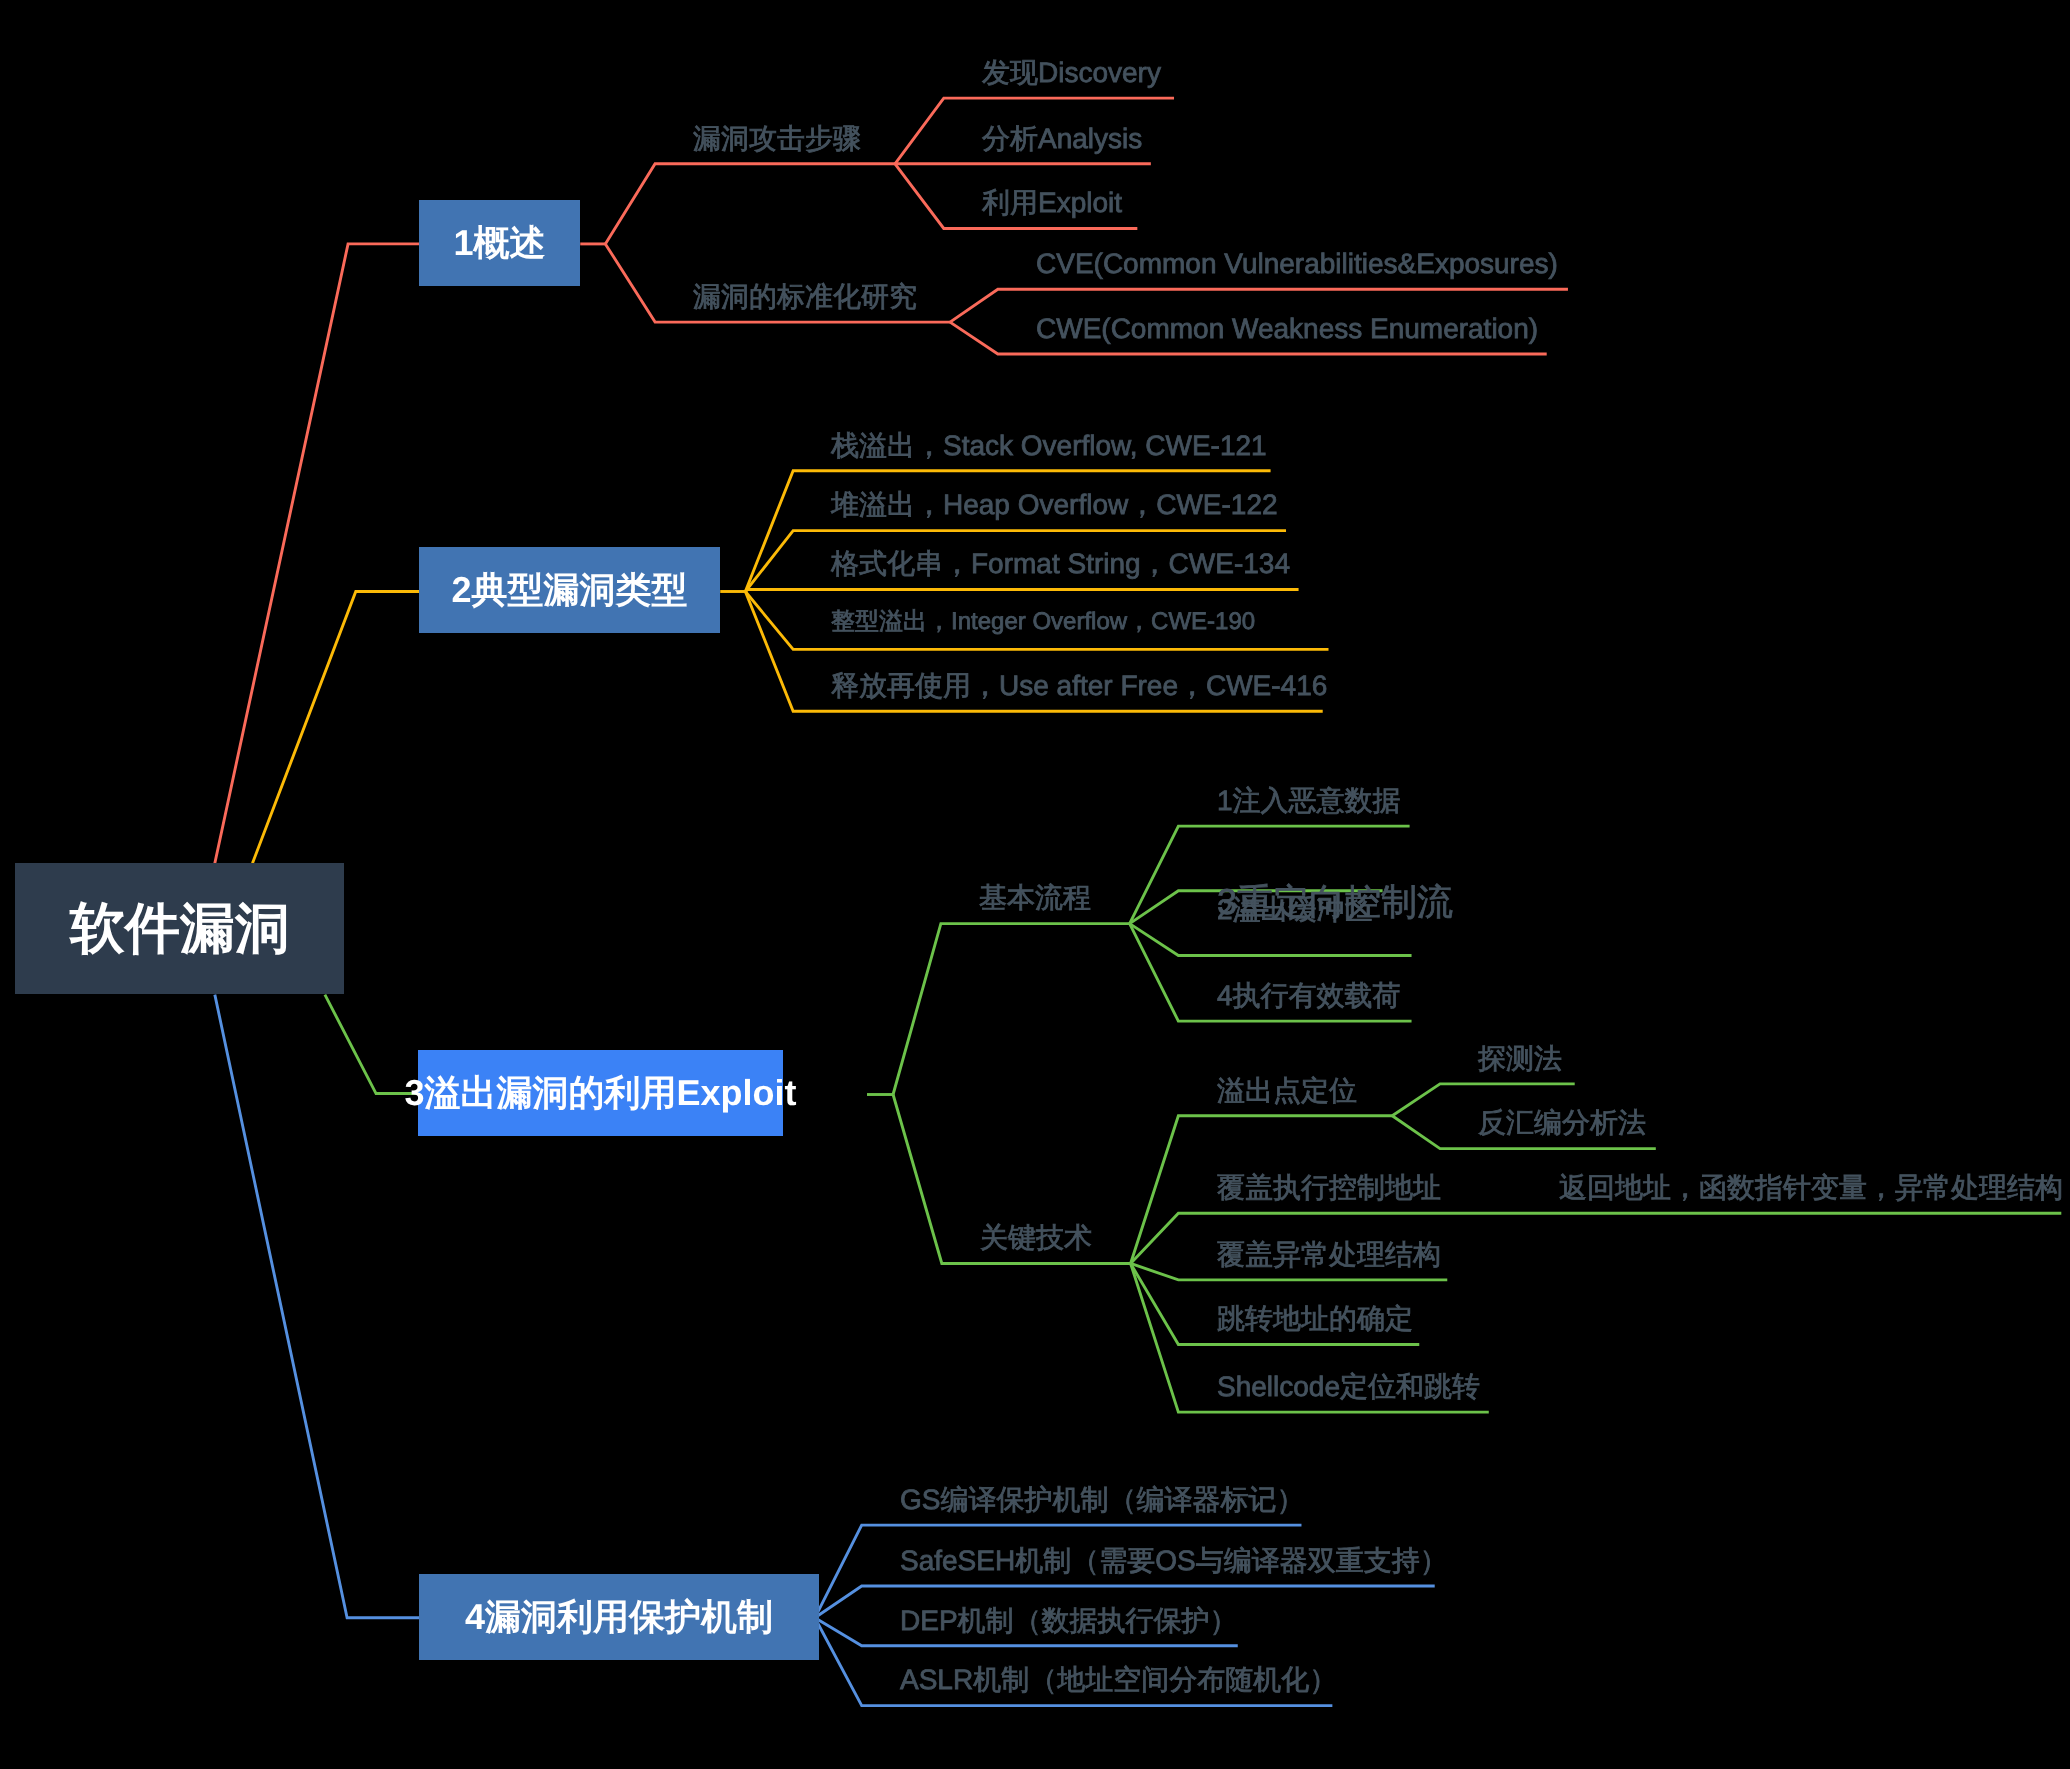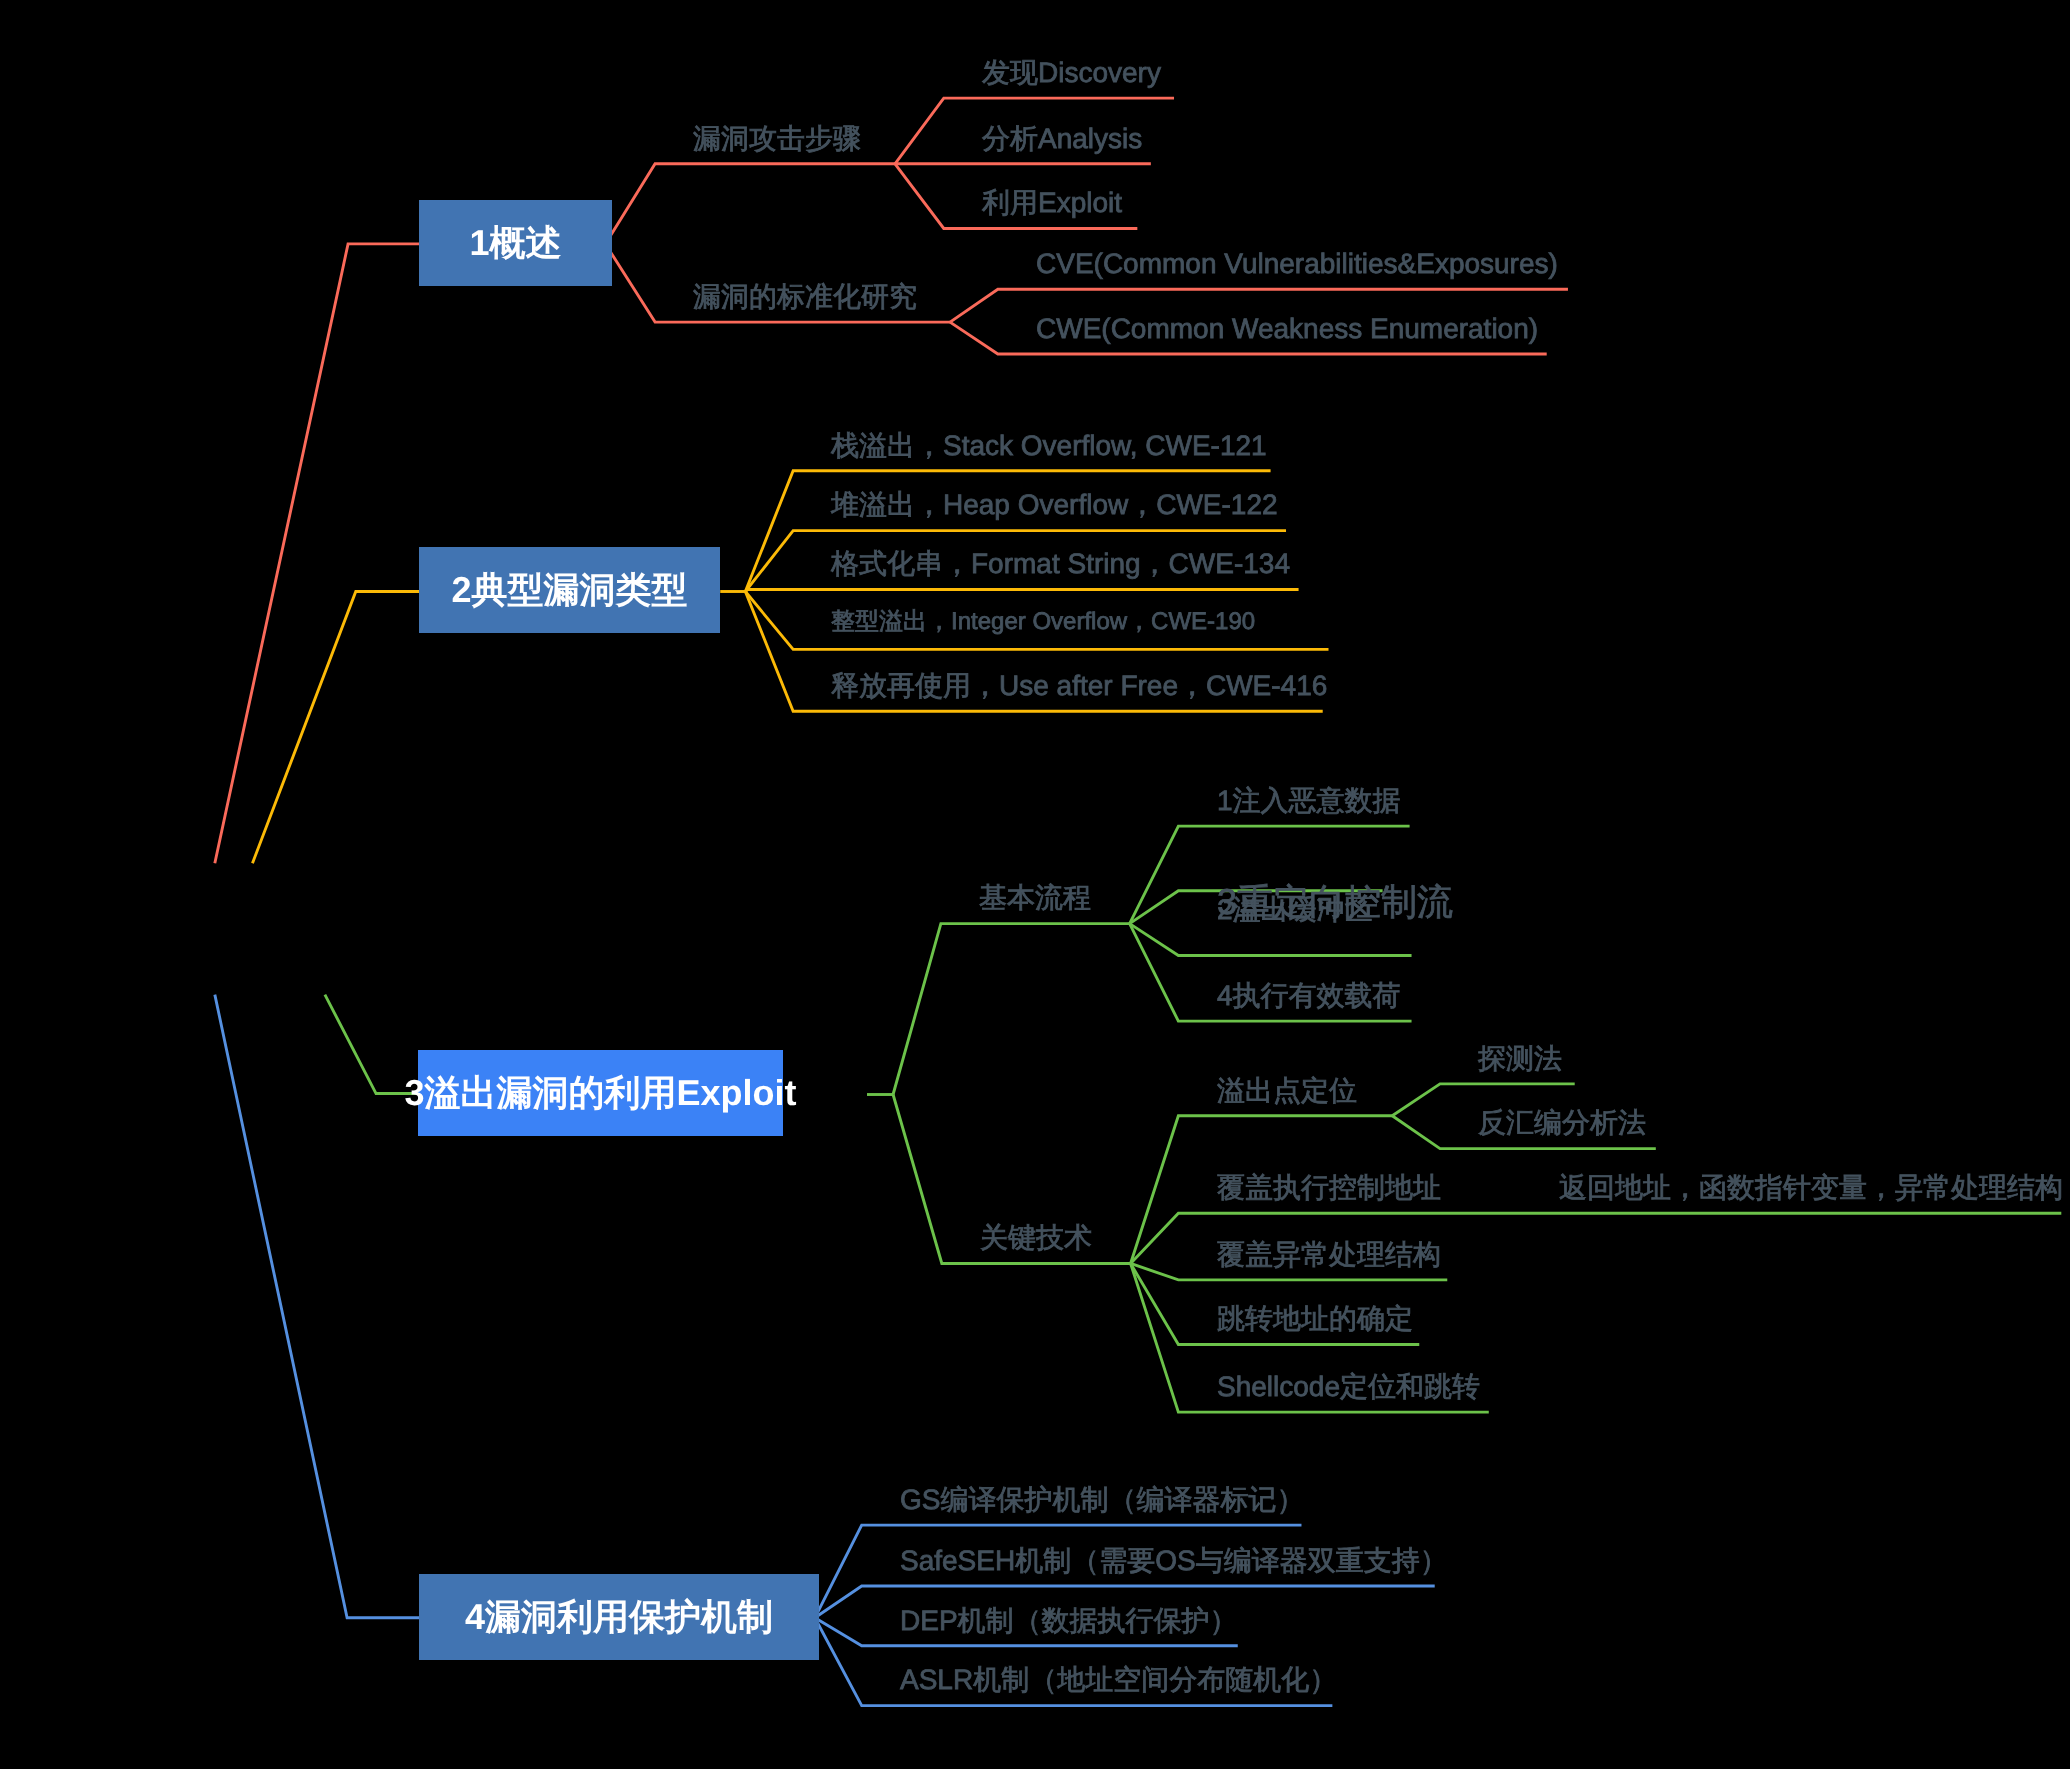--- a/index.html
+++ b/index.html
@@ -54,21 +54,24 @@
       <path d="M1171 1308.5 L1220.5 1256.5 L2135 1256.5" fill="none" stroke="#6cc24a" stroke-width="3" stroke-linecap="butt" stroke-linejoin="miter"></path>
       <path d="M1171 1308.5 L1220.5 1325.5 L1499 1325.5" fill="none" stroke="#6cc24a" stroke-width="3" stroke-linecap="butt" stroke-linejoin="miter"></path>
       <path d="M1171 1308.5 L1220.5 1392.5 L1470 1392.5" fill="none" stroke="#6cc24a" stroke-width="3" stroke-linecap="butt" stroke-linejoin="miter"></path>
       <path d="M1171 1308.5 L1220.5 1462.5 L1542 1462.5" fill="none" stroke="#6cc24a" stroke-width="3" stroke-linecap="butt" stroke-linejoin="miter"></path>
       <path d="M815 1675.5 L844 1675.5" fill="none" stroke="#5590e0" stroke-width="3" stroke-linecap="butt" stroke-linejoin="miter"></path>
       <path d="M844 1675.5 L892.5 1579.5 L1348 1579.5" fill="none" stroke="#5590e0" stroke-width="3" stroke-linecap="butt" stroke-linejoin="miter"></path>
       <path d="M844 1675.5 L892.5 1642.5 L1486 1642.5" fill="none" stroke="#5590e0" stroke-width="3" stroke-linecap="butt" stroke-linejoin="miter"></path>
       <path d="M844 1675.5 L892.5 1704.5 L1282 1704.5" fill="none" stroke="#5590e0" stroke-width="3" stroke-linecap="butt" stroke-linejoin="miter"></path>
       <path d="M844 1675.5 L892.5 1766.5 L1380 1766.5" fill="none" stroke="#5590e0" stroke-width="3" stroke-linecap="butt" stroke-linejoin="miter"></path>
     </svg>
-  <div class="node-box" style="left: 419px; top: 200px; width: 193px; height: 86px; font-size: 36px; background: rgb(65, 116, 178);">
+  <div class="root-box" style="left: 15.4px; top: 863px; width: 329px; height: 131px; font-size: 55px; background: rgb(46, 60, 77);">
+    <span>软件漏洞</span>
+  </div>
+  <div class="node-box" style="left: 419px; top: 200px; width: 161px; height: 86px; font-size: 36px; background: rgb(65, 116, 178);">
       <span>1概述</span>
     </div>
   <div class="topic" style="left: 693px; top: 125px; font-size: 28px;">漏洞攻击步骤</div>
   <div class="topic" style="left: 982px; top: 59px; font-size: 28px;">发现Discovery</div>
   <div class="topic" style="left: 982px; top: 125px; font-size: 28px;">分析Analysis</div>
   <div class="topic" style="left: 982px; top: 189px; font-size: 28px;">利用Exploit</div>
   <div class="topic" style="left: 693px; top: 283px; font-size: 28px;">漏洞的标准化研究</div>
   <div class="topic" style="left: 1036px; top: 250px; font-size: 28px;">CVE(Common Vulnerabilities&amp;Exposures)</div>
   <div class="topic" style="left: 1036px; top: 315px; font-size: 28px;">CWE(Common Weakness Enumeration)</div>
   <div class="node-box" style="left: 419px; top: 547px; width: 301px; height: 86px; font-size: 36px; background: rgb(65, 116, 178);">

